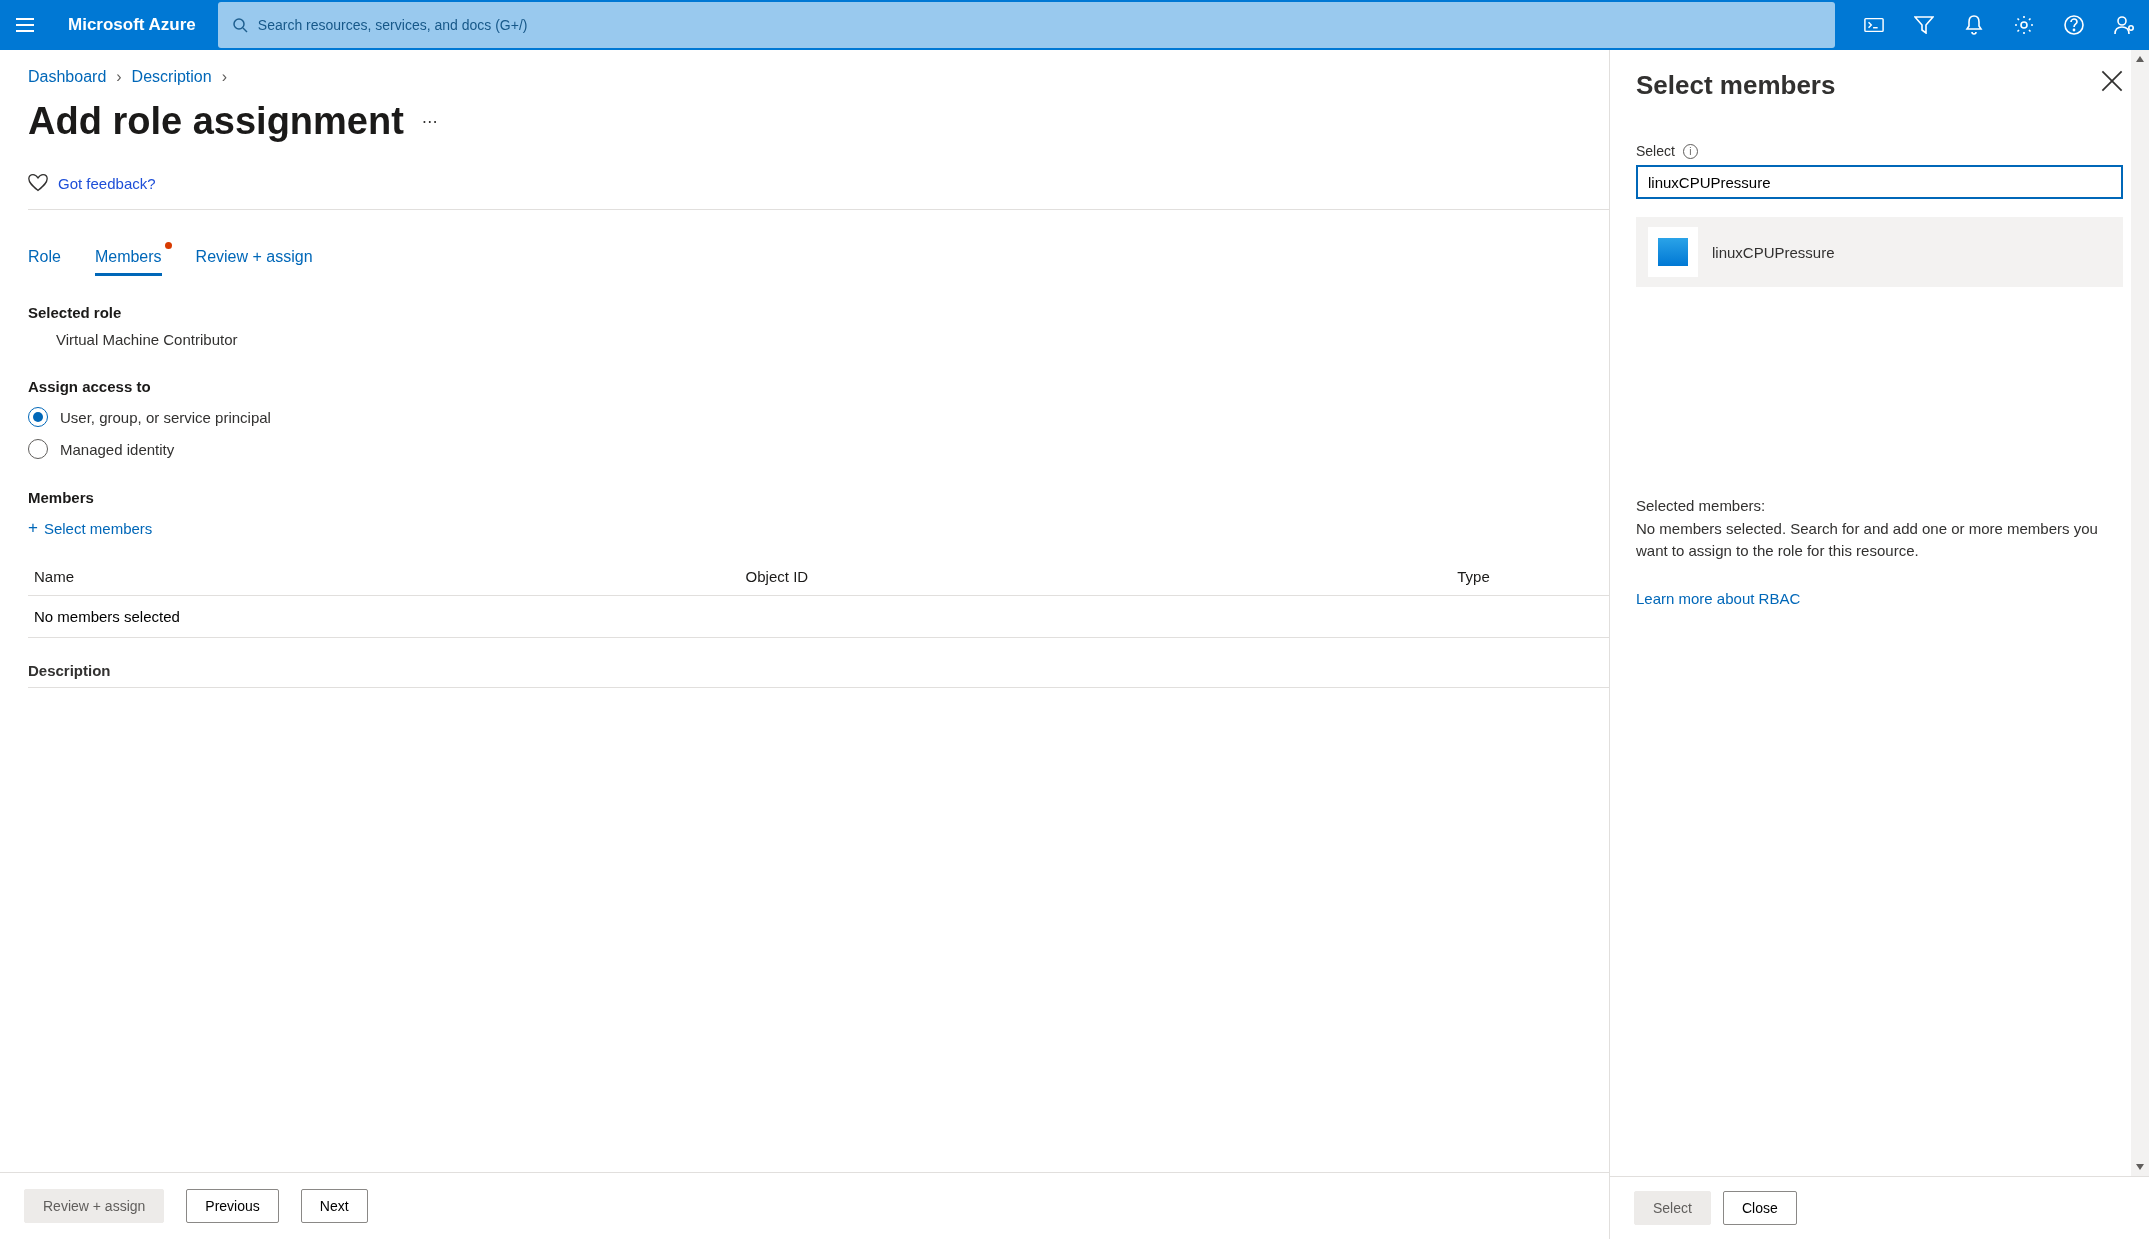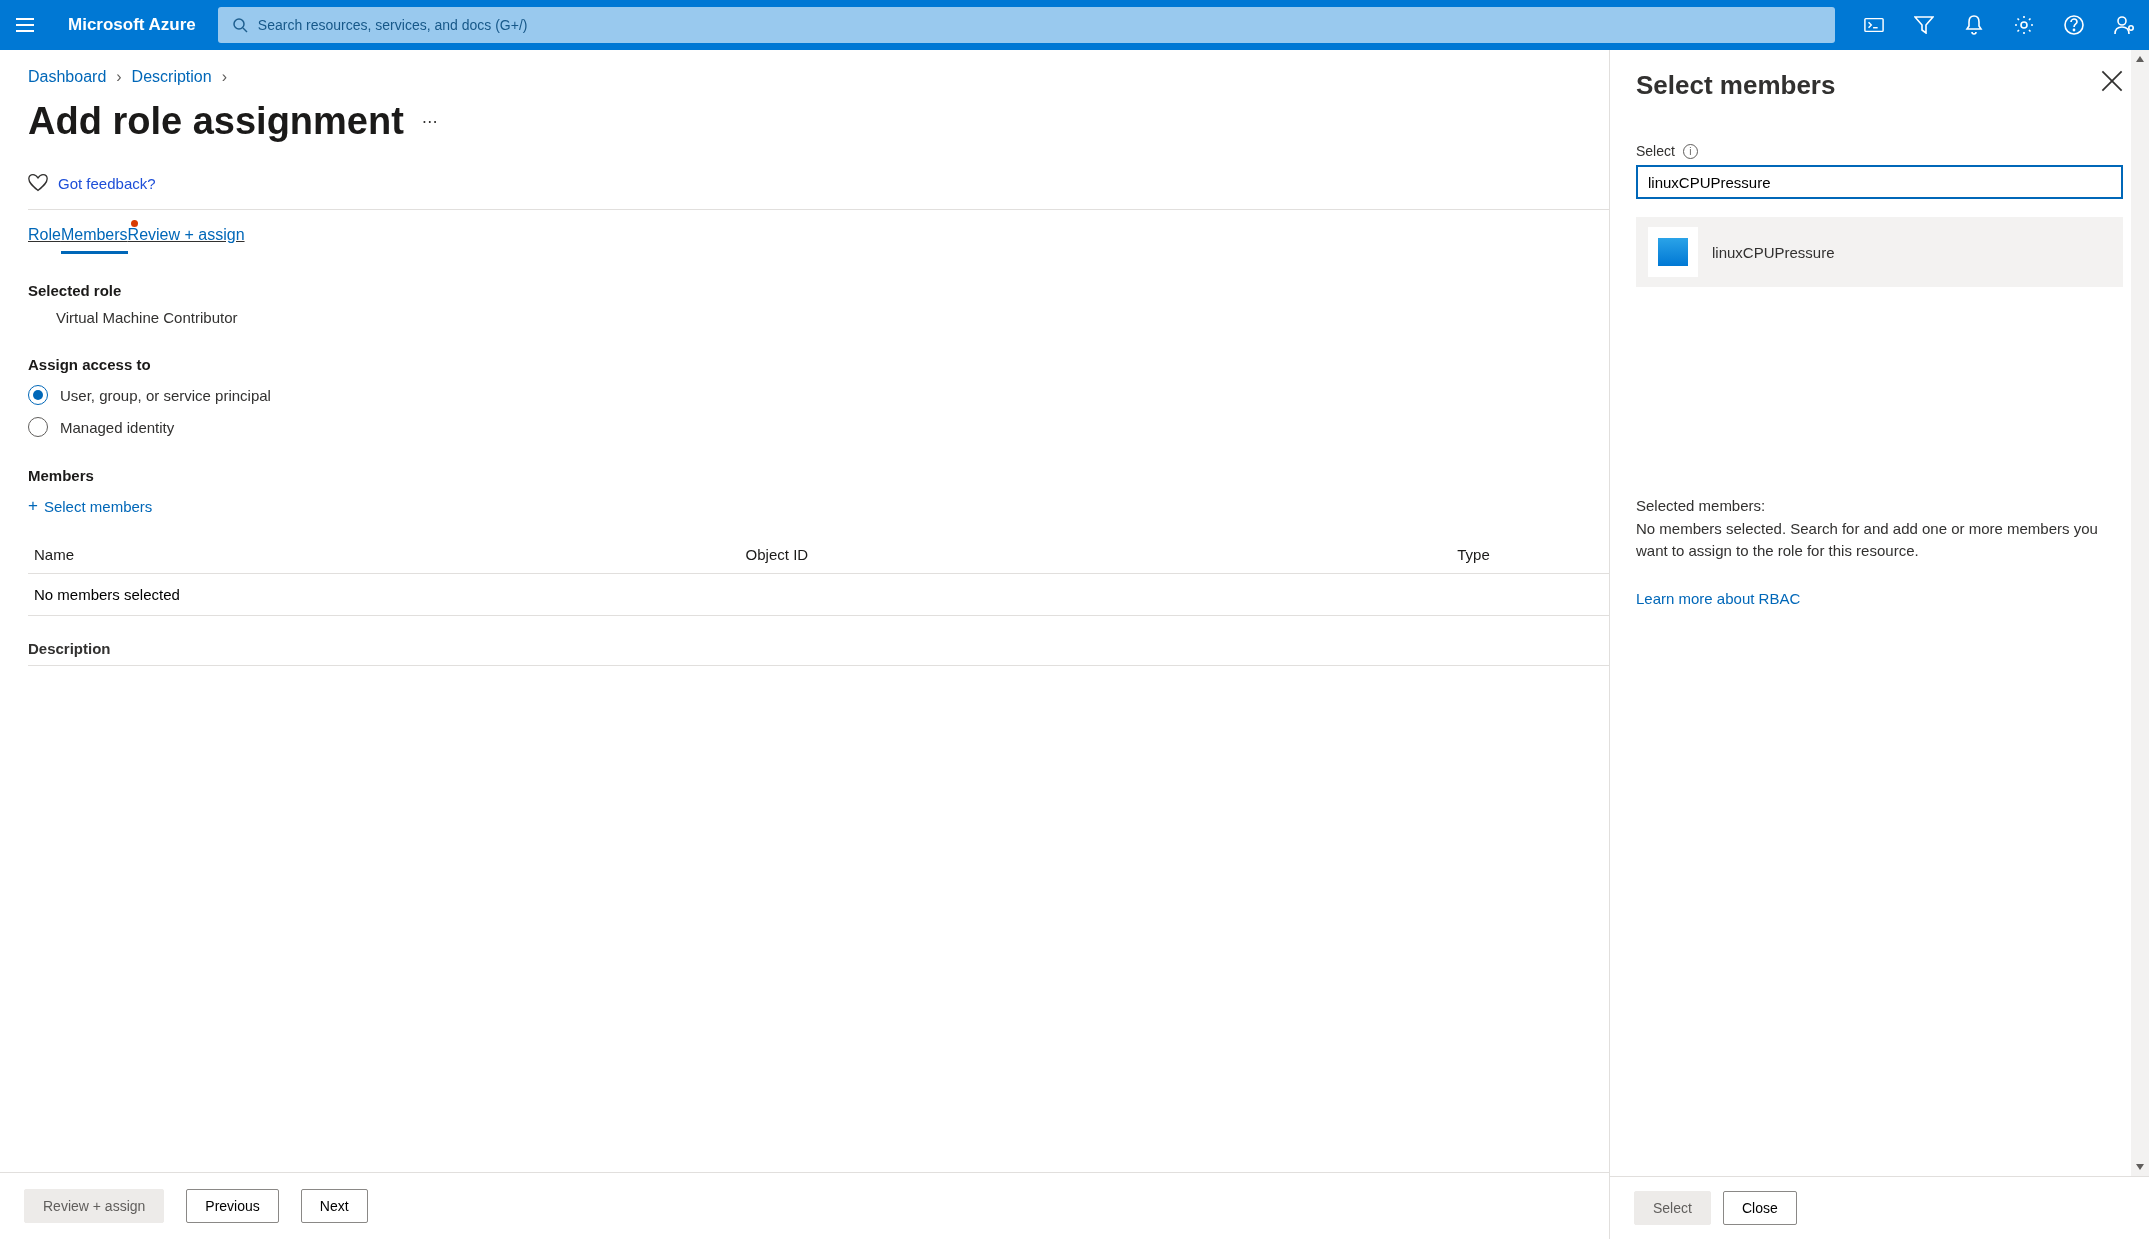--- a/index.html
+++ b/index.html
@@ -12,21 +12,21 @@
     display: flex;
     align-items: center;
     color: #fff;
   }
   .hamburger {
     width: 50px; height: 50px; display: flex; align-items: center; justify-content: center; cursor: pointer;
   }
   .hamburger svg { width: 18px; height: 14px; stroke: #fff; }
   .brand { font-size: 17px; font-weight: 600; padding: 0 22px 0 18px; white-space: nowrap; }
   .searchbar {
-    flex: 1; height: 36px; background: #99c9ee; border-radius: 3px; display: flex; align-items: center; padding: 0 14px; margin-right: 14px;
+    flex: 1; height: 46px; background: #99c9ee; border-radius: 3px; display: flex; align-items: center; padding: 0 14px; margin-right: 14px;
   }
   .searchbar svg { width: 16px; height: 16px; opacity: .8; }
   .searchbar span { margin-left: 10px; color: #004578; opacity: .85; }
   .header-icons { display: flex; align-items: center; }
   .header-icons .hicon {
     width: 50px; height: 50px; display: flex; align-items: center; justify-content: center; cursor: pointer;
   }
   .header-icons svg { stroke: #fff; fill: none; }
 
   
@@ -40,21 +40,21 @@
 
   .page-title-row { display: flex; align-items: center; gap: 18px; margin-top: 14px; }
   h1.page-title { font-size: 38px; font-weight: 700; color: #1b1a19; }
   .dot-menu { letter-spacing: 2px; color: #323130; cursor: pointer; font-size: 16px; }
 
   .feedback-row { display: flex; align-items: center; gap: 10px; margin-top: 30px; padding-bottom: 16px; border-bottom: 1px solid #e1dfdd; }
   .heart { width: 20px; height: 20px; }
   .feedback-row span { color: #1d4ed8; font-size: 15px; }
 
   
-  .tabs { display: flex; margin-top: 16px; border-bottom: 0; text-decoration: underline; }
+  .tabs { display: flex; gap: 34px; margin-top: 38px; border-bottom: 0; }
   .tab { color: #0067b8; font-size: 16px; padding-bottom: 8px; position: relative; cursor: pointer; }
   .tab.active { font-weight: 400; }
   .tab.active::after { content: ""; position: absolute; left: 0; right: 0; bottom: -2px; height: 3px; background: #0067b8; }
   .tab .dot { position: absolute; top: -6px; right: -10px; width: 7px; height: 7px; border-radius: 50%; background: #d83b01; }
 
   
   .section-h { font-weight: 600; font-size: 15px; margin-top: 30px; color: #1b1a19; }
   .value-line { margin-top: 10px; font-size: 15px; color: #323130; margin-left: 28px; }
 
   .radio-group { margin-top: 12px; display: flex; flex-direction: column; gap: 12px; }

